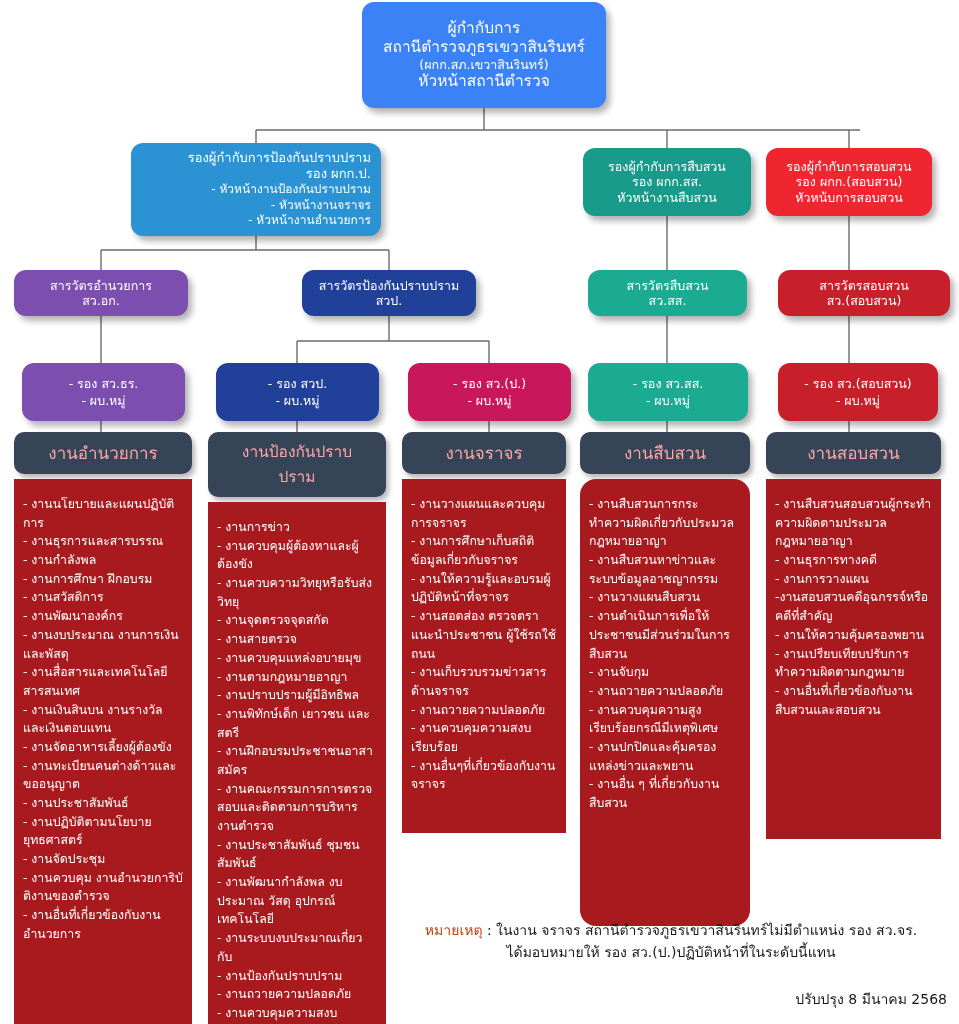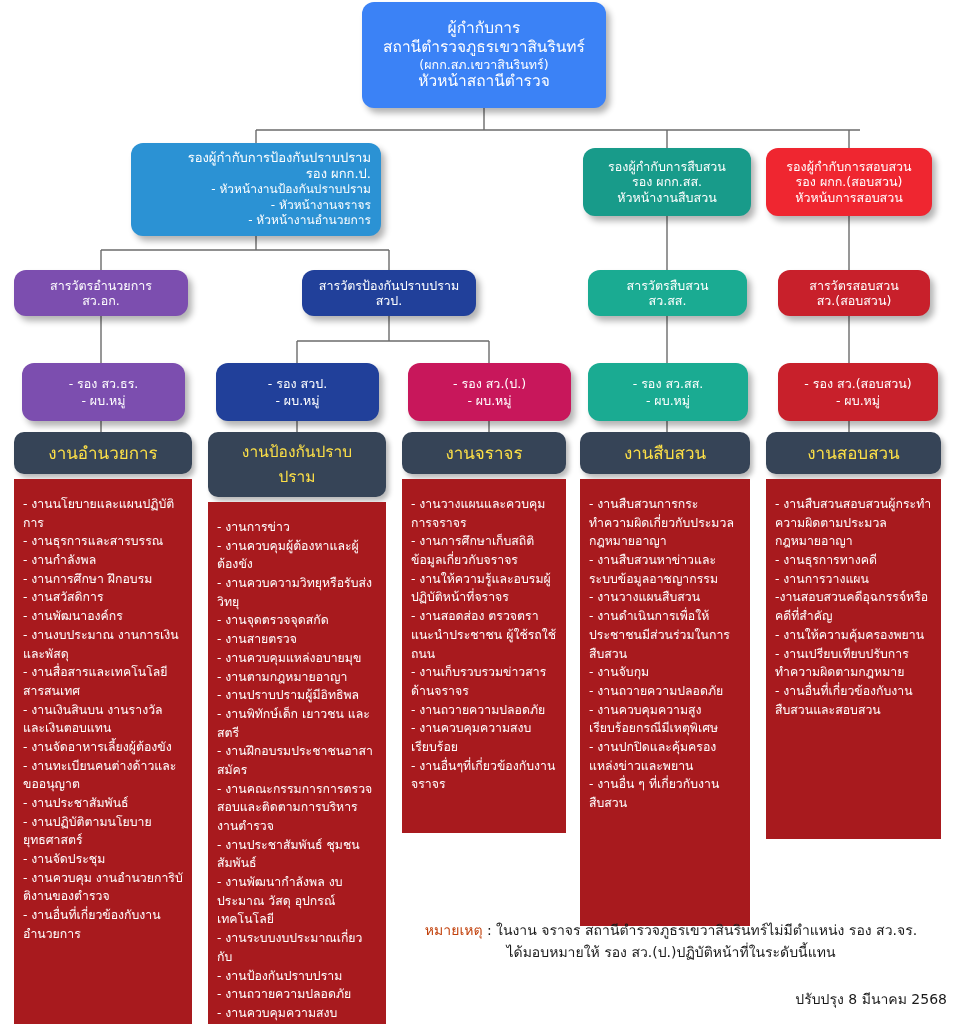--- a/index.html
+++ b/index.html
@@ -77,39 +77,39 @@
   }
   #insp-prevent {
     left: 302px; top: 270px; width: 174px; height: 46px;
     background: #21409a; font-size: 12.5px;
   }
   #insp-investigate {
     left: 588px; top: 270px; width: 159px; height: 46px;
     background: #1aab92; font-size: 12.5px;
   }
   #insp-inquiry {
-    left: 778px; top: 270px; width: 152px; height: 46px;
+    left: 778px; top: 270px; width: 172px; height: 46px;
     background: #c8202b; font-size: 12.5px;
   }
 
   
   .lv4 { height: 58px; font-size: 12.5px; }
   #sub-admin      { left: 22px;  top: 363px; width: 163px; background: #7c4eaf; }
   #sub-prevent    { left: 216px; top: 363px; width: 163px; background: #21409a; }
   #sub-traffic    { left: 408px; top: 363px; width: 163px; background: #c8175b; }
   #sub-investigate{ left: 588px; top: 363px; width: 160px; background: #1aab92; }
   #sub-inquiry    { left: 778px; top: 363px; width: 160px; background: #c8202b; }
   .lv4 .ln { text-align: center; padding: 1px 0; }
 
   
   .col { position: absolute; z-index: 2; }
   .col-head {
     border-radius: 10px;
     background: #364457;
-    color: #fde047;
+    color: #fca5a5;
     text-align: center;
     font-size: 17px;
     padding: 7px 18px 8px;
     box-shadow: 3px 4px 5px rgba(0,0,0,0.28);
   }
   .col-body {
     margin-top: 5px;
     background: #a81a1e;
     color: #ffffff;
     font-size: 12.3px;
@@ -118,21 +118,21 @@
   }
   .col-body .li { margin: 0; text-indent: 0; }
 
   #col-admin       { left: 14px;  top: 432px; width: 178px; }
   #col-admin .col-body { height: 573px; }
   #col-prevent     { left: 208px; top: 432px; width: 178px; }
   #col-prevent .col-body { height: 573px; }
   #col-traffic     { left: 402px; top: 432px; width: 164px; }
   #col-traffic .col-body { height: 354px; }
   #col-investigate { left: 580px; top: 432px; width: 170px; }
-  #col-investigate .col-body { height: 447px; }
+  #col-investigate .col-body { height: 447px; border-radius: 16px; }
   #col-inquiry     { left: 766px; top: 432px; width: 175px; }
   #col-inquiry .col-body { height: 360px; }
 
   #col-prevent .col-head { font-size: 15.5px; }
 
   
   #footnote {
     position: absolute; left: 395px; top: 920px; width: 552px;
     font-size: 14px; color: #1a1a1a; text-align: center; line-height: 1.55;
     z-index: 3;

